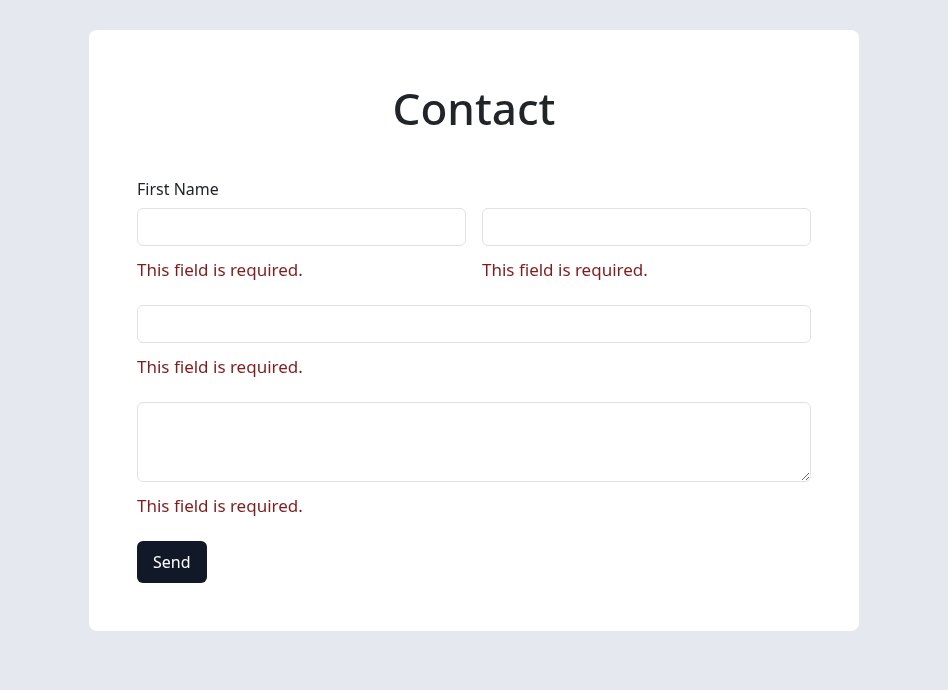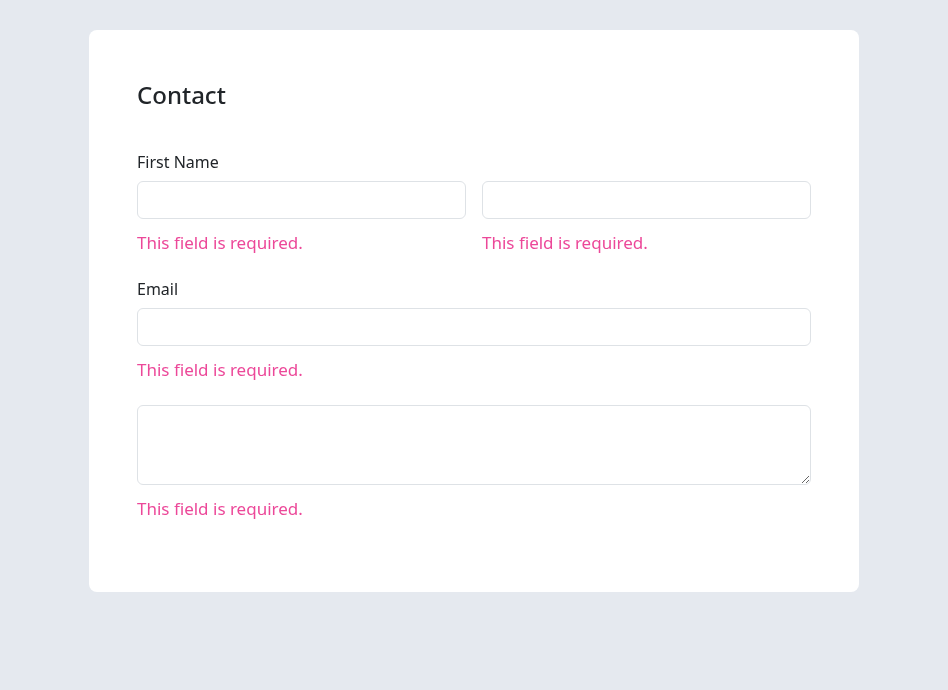--- a/index.html
+++ b/index.html
@@ -14,21 +14,22 @@
       color: #212529;
     }
     .container {
       max-width: 770px;
       margin: 0 auto;
       background: #ffffff;
       border-radius: 8px;
       padding: 48px;
     }
     h1 {
-      font-size: 24px;
+      text-align: center;
+      font-size: 44px;
       font-weight: 500;
       margin-bottom: 40px;
       color: #212529;
     }
     .row {
       display: flex;
       gap: 16px;
       margin-bottom: 24px;
     }
     .col {
@@ -62,21 +63,21 @@
     }
     input[type="text"],
     input[type="email"] {
       height: 38px;
     }
     textarea {
       height: 80px;
       resize: vertical;
     }
     .error-msg {
-      color: #ec4899;
+      color: #7f1d1d;
       font-size: 17px;
       margin-top: 12px;
     }
     .btn {
       display: inline-block;
       background: #111827;
       color: #fff;
       border: none;
       border-radius: 6px;
       padding: 10px 16px;
@@ -100,23 +101,25 @@
       <input type="text" value="" style="">
       <div class="error-msg">This field is required.</div>
     </div>
     <div class="col">
       <input type="text" value="" style="">
       <div class="error-msg">This field is required.</div>
     </div>
   </div>
 
   <div class="field">
-    <label>Email</label>
     <input type="email" value="" style="">
     <div class="error-msg">This field is required.</div>
   </div>
 
   <div class="field">
     <textarea style=""></textarea>
     <div class="error-msg">This field is required.</div>
   </div>
 
+  <div class="btn-wrap">
+    <button class="btn">Send</button>
+  </div>
 </div>
 
 </body></html>

